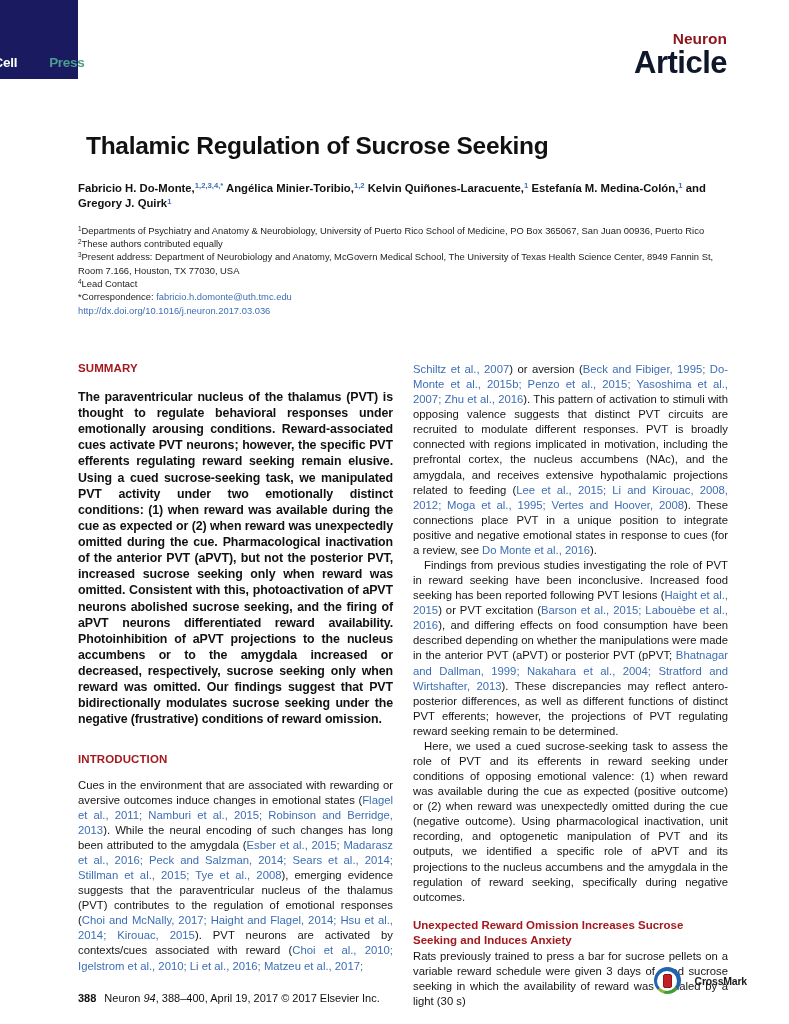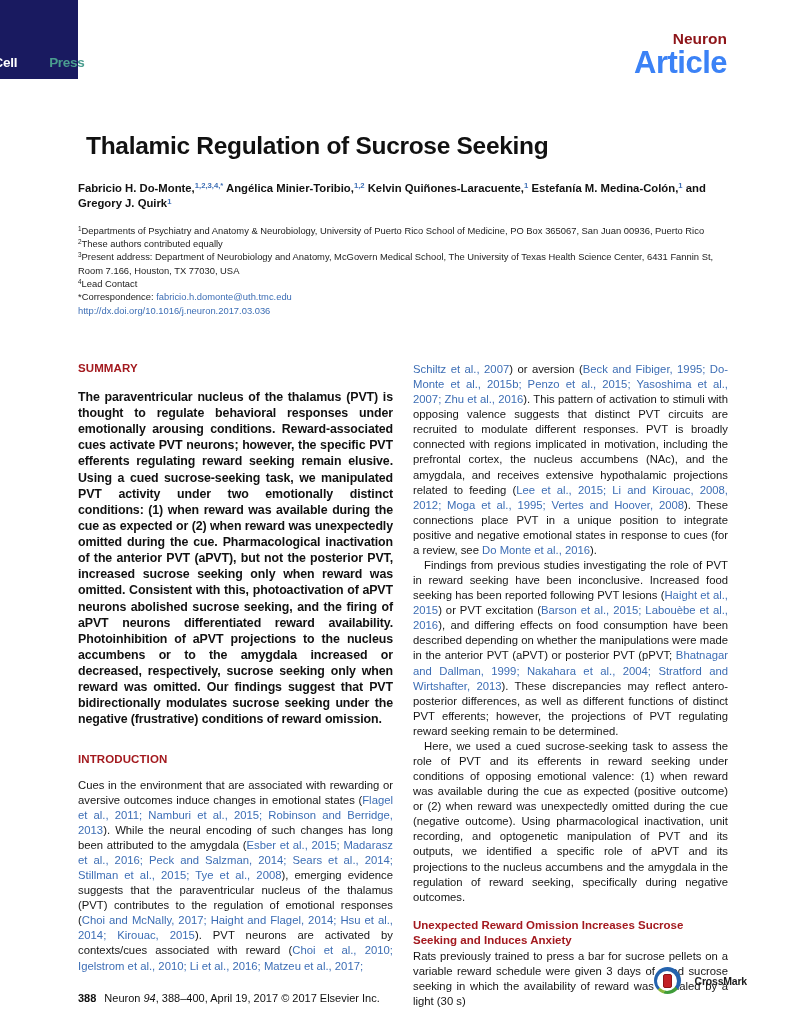--- a/index.html
+++ b/index.html
@@ -14,21 +14,21 @@
     position:absolute;top:0;left:0;width:78px;height:79px;
     background:#191a60;box-sizing:border-box;
     display:flex;align-items:flex-end;justify-content:center;
     padding-bottom:9px;
   }
   .logo-text{font-size:13.5px;font-weight:bold;letter-spacing:-0.3px;}
   .logo-cell{color:#ffffff;}
   .logo-press{color:#4a9d8f;margin-left:32px;}
   .masthead{position:absolute;top:31px;right:62px;text-align:right;}
   .journal-name{color:#8e1519;font-weight:bold;font-size:15.5px;line-height:1;}
-  .article-type{color:#3b82f6;font-weight:bold;font-size:31px;line-height:1.02;letter-spacing:-0.5px;}
+  .article-type{color:#0f172a;font-weight:bold;font-size:31px;line-height:1.02;letter-spacing:-0.5px;}
 
   
   .content{position:absolute;left:78px;top:124px;width:650px;}
   .paper-title{font-size:24.5px;font-weight:bold;line-height:1.17;margin:8px;color:#111;letter-spacing:-0.3px;}
   .authors{margin-top:20px;font-size:11.3px;font-weight:bold;line-height:1.4;color:#111;}
   .affiliations{margin-top:7px;font-size:9.4px;line-height:1.42;color:#222;}
   .aff-line{margin:0;}
 
   
   .seg-plain{}
@@ -86,21 +86,21 @@
 
   <h1 class="paper-title">
     <span>Thalamic Regulation of Sucrose Seeking</span><br>
   </h1>
 
   <p class="authors"><span class="seg-bold">Fabricio H. Do-Monte,</span><span class="seg-suplink">1,2,3,4,*</span><span class="seg-bold"> Angélica Minier-Toribio,</span><span class="seg-suplink">1,2</span><span class="seg-bold"> Kelvin Quiñones-Laracuente,</span><span class="seg-suplink">1</span><span class="seg-bold"> Estefanía M. Medina-Colón,</span><span class="seg-suplink">1</span><span class="seg-bold"> and Gregory J. Quirk</span><span class="seg-suplink">1</span></p>
 
   <div class="affiliations">
     <p class="aff-line"><span class="seg-sup">1</span><span class="seg-plain">Departments of Psychiatry and Anatomy &amp; Neurobiology, University of Puerto Rico School of Medicine, PO Box 365067, San Juan 00936, Puerto Rico</span></p>
     <p class="aff-line"><span class="seg-sup">2</span><span class="seg-plain">These authors contributed equally</span></p>
-    <p class="aff-line"><span class="seg-sup">3</span><span class="seg-plain">Present address: Department of Neurobiology and Anatomy, McGovern Medical School, The University of Texas Health Science Center, 6431 Fannin St, Room 7.166, Houston, TX 77030, USA</span></p>
+    <p class="aff-line"><span class="seg-sup">3</span><span class="seg-plain">Present address: Department of Neurobiology and Anatomy, McGovern Medical School, The University of Texas Health Science Center, 8949 Fannin St, Room 7.166, Houston, TX 77030, USA</span></p>
     <p class="aff-line"><span class="seg-sup">4</span><span class="seg-plain">Lead Contact</span></p>
     <p class="aff-line"><span class="seg-plain">*Correspondence: </span><span class="seg-link">fabricio.h.domonte@uth.tmc.edu</span></p>
     <p class="aff-line"><span class="seg-link">http://dx.doi.org/10.1016/j.neuron.2017.03.036</span></p>
   </div>
 
   <div class="columns">
 
     <div class="col">
       <h2 class="section-heading">SUMMARY</h2>
       <p class="summary-body">The paraventricular nucleus of the thalamus (PVT) is thought to regulate behavioral responses under emotionally arousing conditions. Reward-associated cues activate PVT neurons; however, the specific PVT efferents regulating reward seeking remain elusive. Using a cued sucrose-seeking task, we manipulated PVT activity under two emotionally distinct conditions: (1) when reward was available during the cue as expected or (2) when reward was unexpectedly omitted during the cue. Pharmacological inactivation of the anterior PVT (aPVT), but not the posterior PVT, increased sucrose seeking only when reward was omitted. Consistent with this, photoactivation of aPVT neurons abolished sucrose seeking, and the firing of aPVT neurons differentiated reward availability. Photoinhibition of aPVT projections to the nucleus accumbens or to the amygdala increased or decreased, respectively, sucrose seeking only when reward was omitted. Our findings suggest that PVT bidirectionally modulates sucrose seeking under the negative (frustrative) conditions of reward omission.</p>

